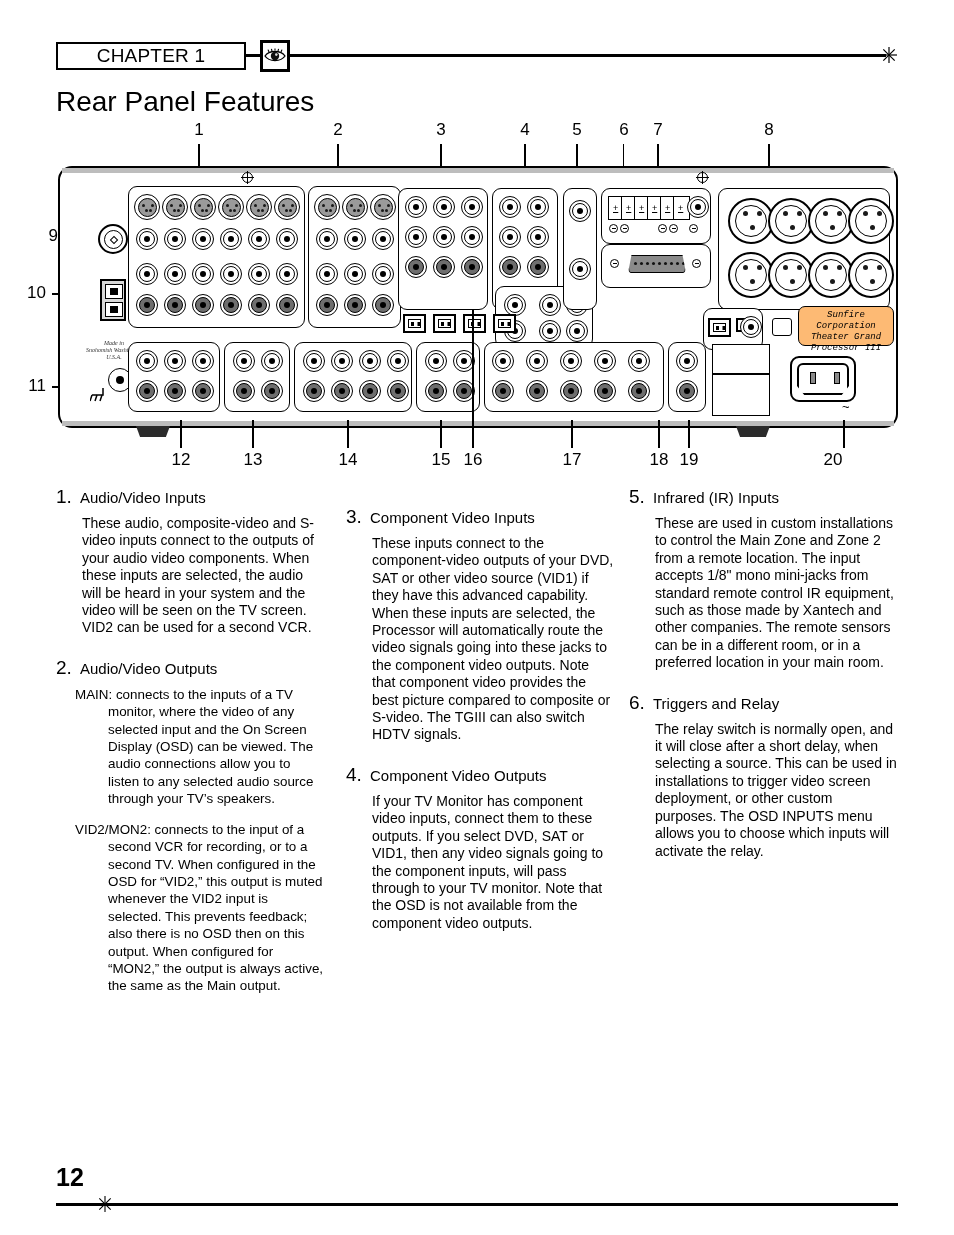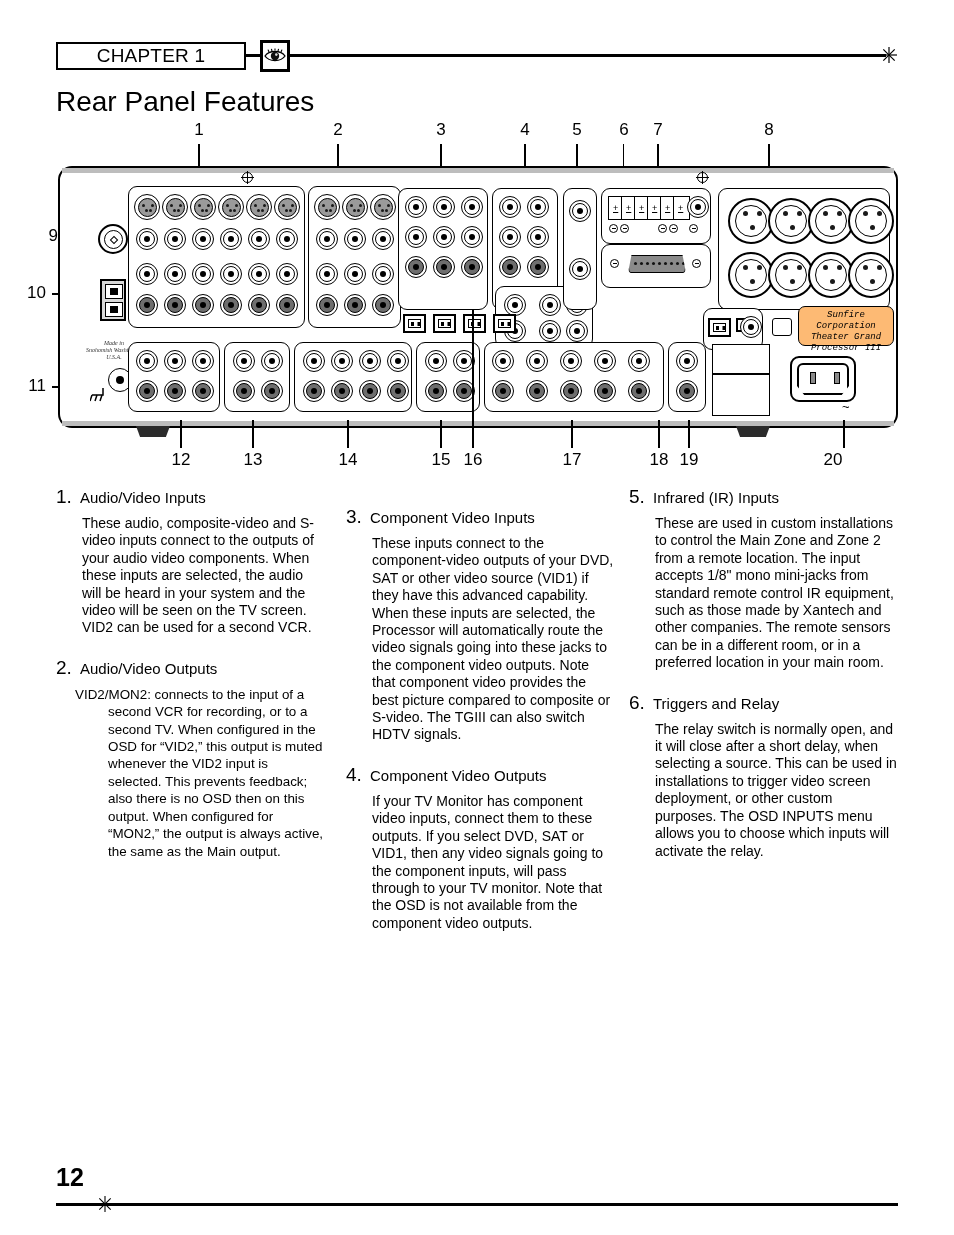--- a/index.html
+++ b/index.html
@@ -584,20 +584,21 @@
     <div class="sec-head">
       <span class="sec-num">1.</span>
       <span class="sec-title">Audio/Video Inputs</span>
     </div>
     <p class="sec-body">These audio, composite-video and S-video inputs connect to the outputs of your audio video components. When these inputs are selected, the audio will be heard in your system and the video will be seen on the TV screen. VID2 can be used for a second VCR.</p>
 
     <div class="sec-head gap-top">
       <span class="sec-num">2.</span>
       <span class="sec-title">Audio/Video Outputs</span>
     </div>
+    <p class="hang">MAIN: connects to the inputs of a TV monitor, where the video of any selected input and the On Screen Display (OSD) can be viewed. The audio connections allow you to listen to any selected audio source through your TV’s speakers.</p>
     <p class="hang">VID2/MON2: connects to the input of a second VCR for recording, or to a second TV. When configured in the OSD for “VID2,” this output is muted whenever the VID2 input is selected. This prevents feedback; also there is no OSD then on this output. When configured for “MON2,” the output is always active, the same as the Main output.</p>
   </div>
 
   <div class="col col-2">
 
     <div class="sec-head gap-top">
       <span class="sec-num">3.</span>
       <span class="sec-title">Component Video Inputs</span>
     </div>
     <p class="sec-body">These inputs connect to the component-video outputs of your DVD, SAT or other video source (VID1) if they have this advanced capability. When these inputs are selected, the Processor will automatically route the video signals going into these jacks to the component video outputs. Note that component video provides the best picture compared to composite or S-video. The TGIII can also switch HDTV signals.</p>

